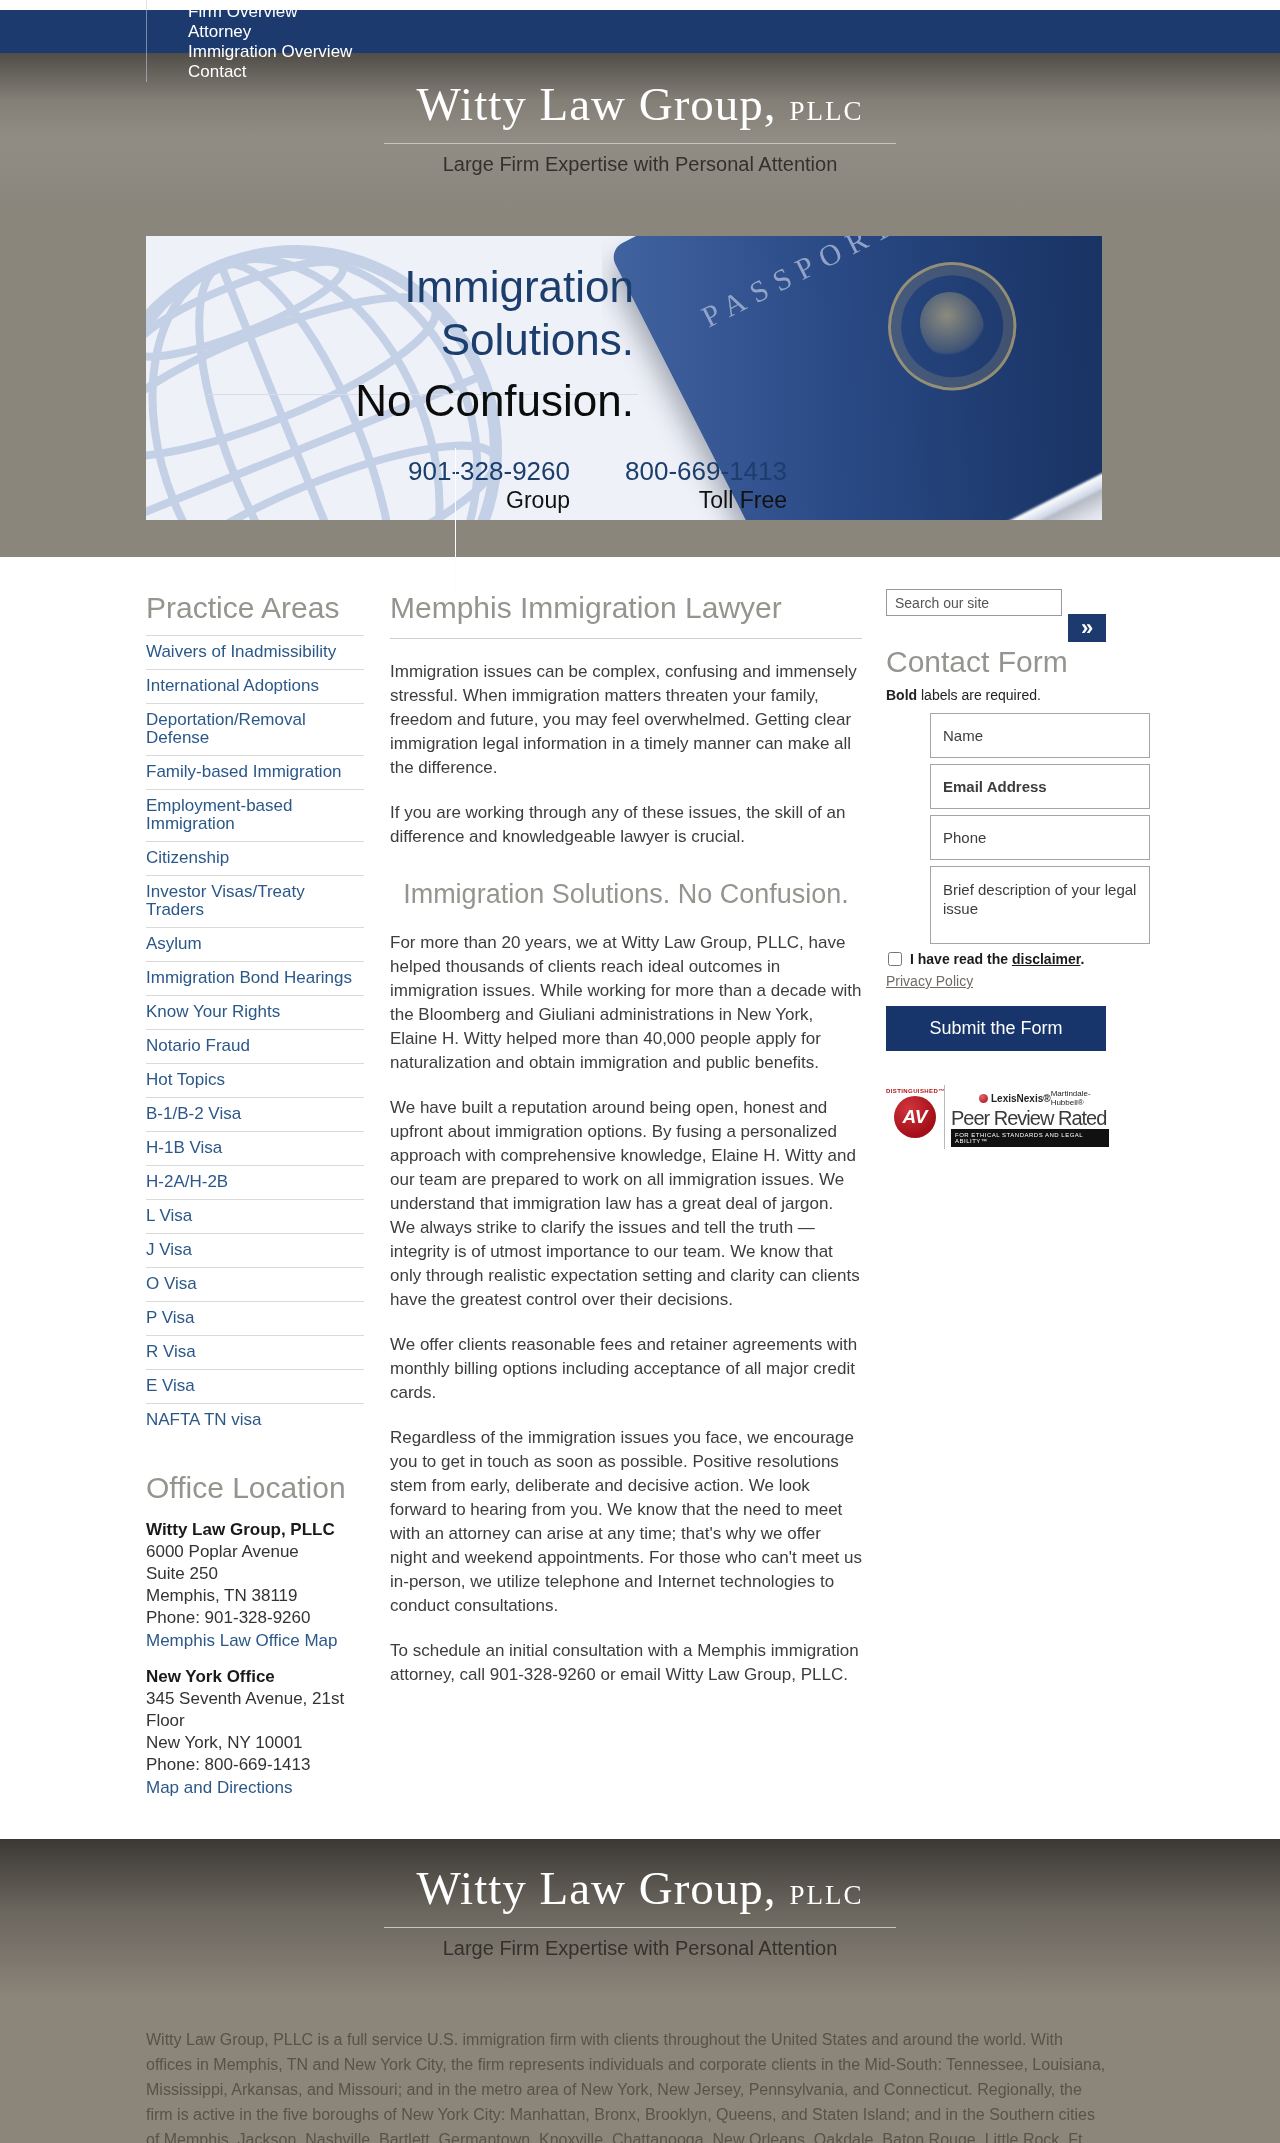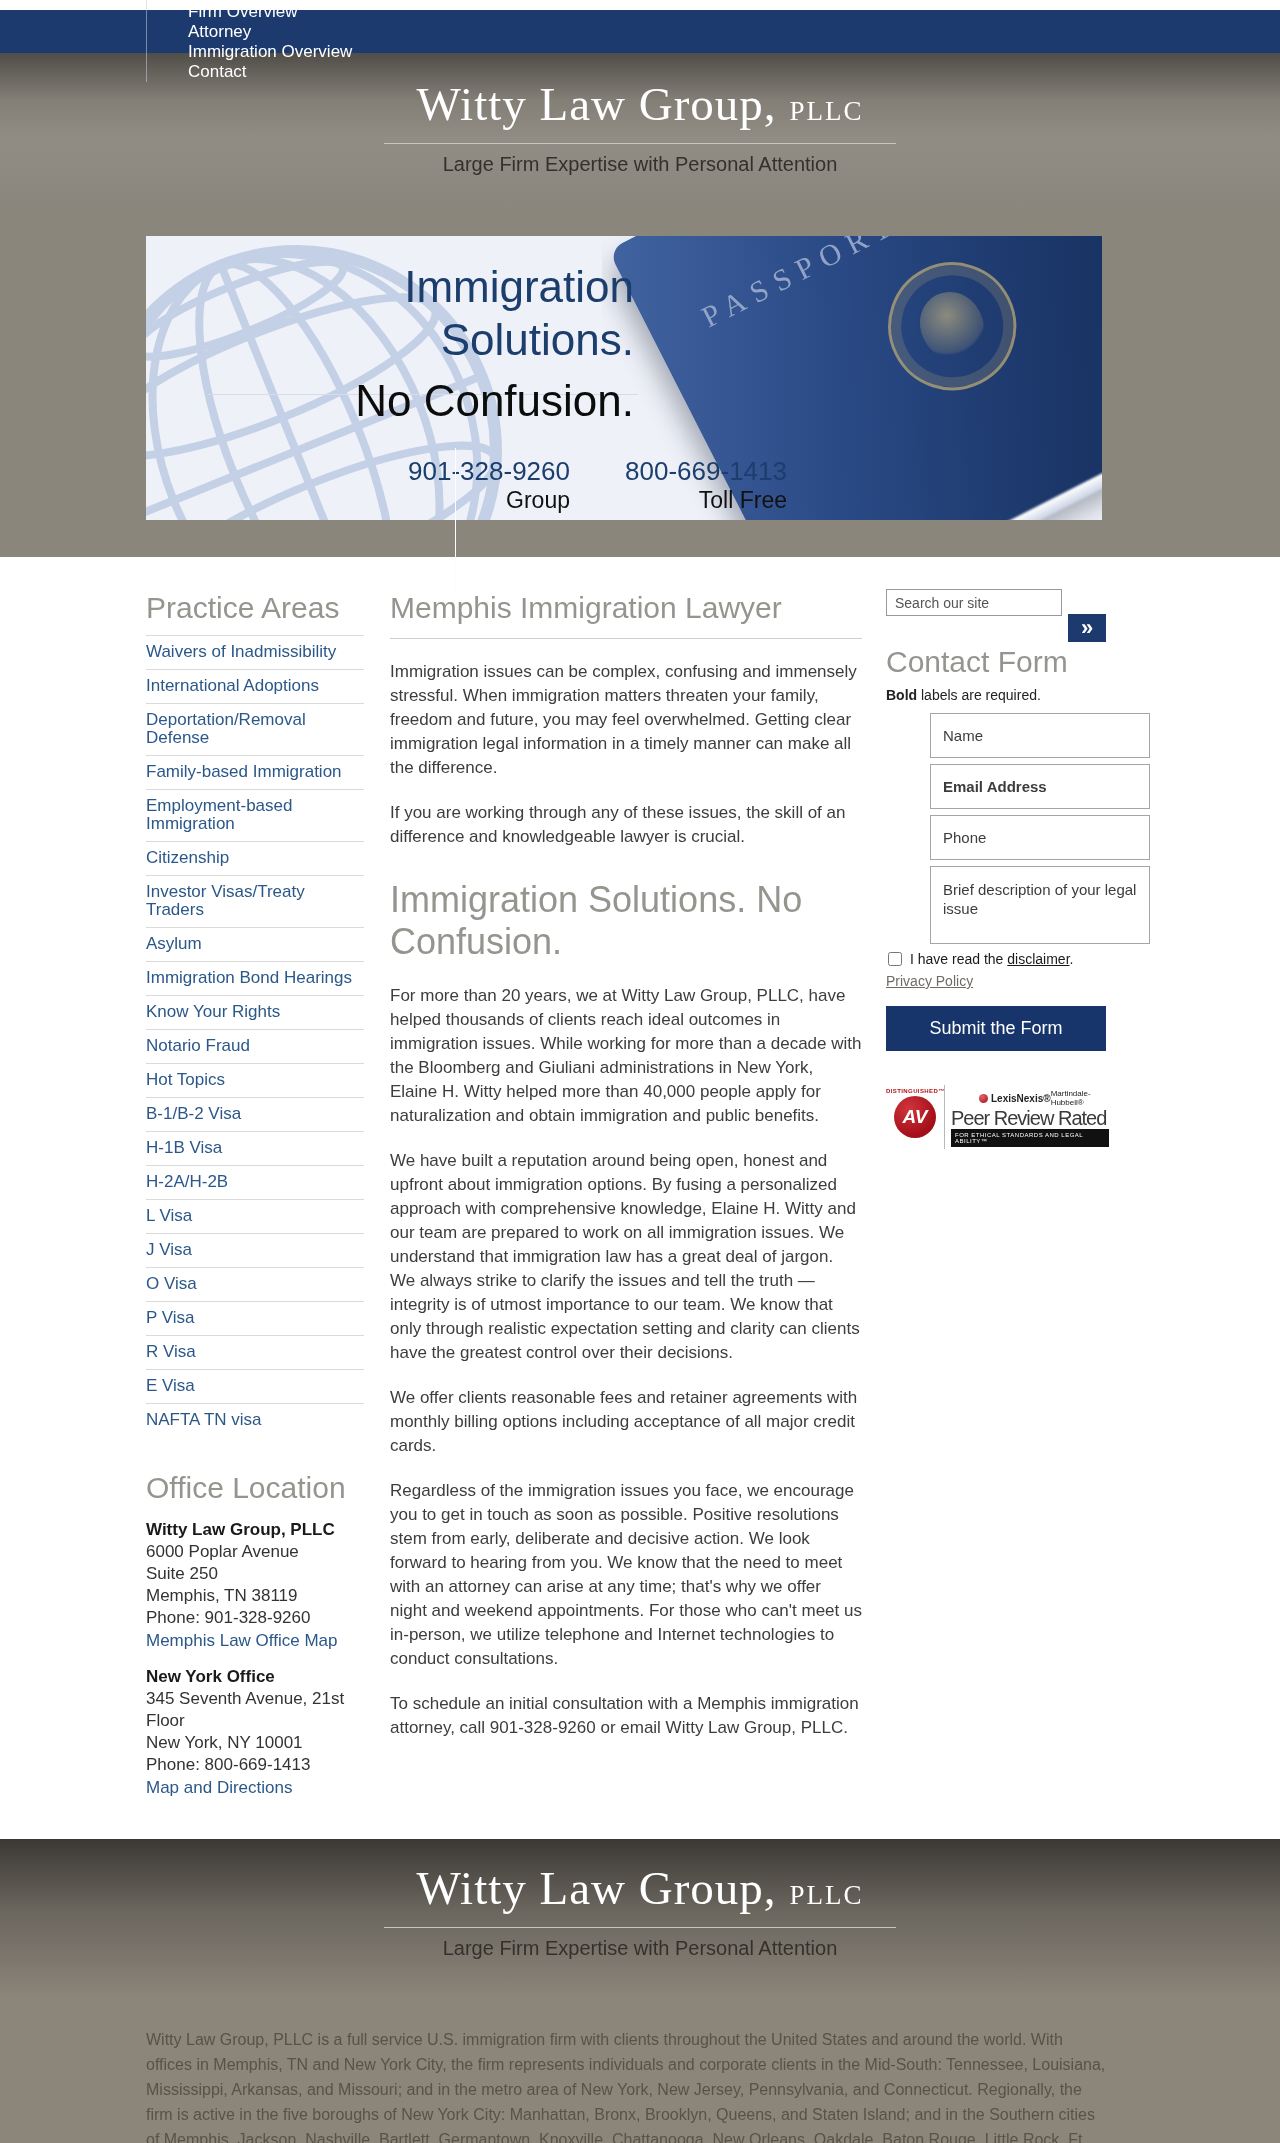--- a/index.html
+++ b/index.html
@@ -59,37 +59,37 @@
   .practice-list{list-style:none;margin:4px 0 0;padding:0;}
   .practice-list li{border-top:1px solid #dadada;padding:7px 0 8px;}
   .practice-list a{color:#2b5889;font-size:17px;line-height:18px;cursor:pointer;}
   .office{margin-top:34px;}
   .office .office-name{font-size:17px;font-weight:bold;color:#1a1a1a;line-height:22px;margin-top:14px;}
   .office .addr-line{font-size:17px;color:#333;line-height:22px;}
   .office a{color:#2b5889;font-size:17px;line-height:22px;display:inline-block;margin-top:1px;cursor:pointer;}
 
   .page-heading{font-size:30px;color:#95958f;font-weight:400;margin:14px 0 0;padding-bottom:13px;border-bottom:1px solid #cfcfcf;}
   .col-center p{font-size:17px;color:#3d3d3d;line-height:24px;margin:21px 0 0;}
-  .sub-heading{font-size:36px;color:#95958f;font-weight:400;margin:30px 0 4px;}
+  .sub-heading{font-size:27px;color:#95958f;font-weight:400;margin:30px 0 4px;text-align:center;}
 
   
   .search-box{position:relative;height:56px;margin-top:12px;}
   .search-input{position:absolute;left:0;top:0;width:176px;height:27px;border:1px solid #999;padding:0 8px;font-size:14px;color:#333;font-family:inherit;background:#fff;}
   .search-input::placeholder{color:#555;}
   .search-btn{position:absolute;right:0;top:25px;width:38px;height:28px;background:#1c3a6e;color:#fff;border:0;font-size:22px;line-height:24px;font-weight:bold;cursor:pointer;}
   .cform-heading{font-size:30px;color:#95958f;font-weight:400;margin:0 0 8px;}
   .req-note{font-size:14px;color:#222;margin-bottom:10px;}
   .req-note b{font-weight:bold;}
   .field{display:block;width:100%;border:1px solid #a5a5a5;background:#fff;padding:13px 12px;font-size:15px;color:#333;font-family:inherit;margin-bottom:6px;margin-left:44px;}
   .field::placeholder{color:#3c3c3c;opacity:1;}
   .field.email::placeholder{font-weight:bold;}
   textarea.field{height:78px;resize:none;line-height:19px;}
   .disclaimer-row{display:flex;align-items:flex-start;margin-top:6px;}
   .disclaimer-row input{width:14px;height:14px;margin:2px 8px 0 2px;}
-  .disclaimer-row label{font-size:14px;font-weight:normal;color:#1a1a1a;line-height:18px;}
+  .disclaimer-row label{font-size:14px;font-weight:bold;color:#1a1a1a;line-height:18px;}
   .disclaimer-row a{color:#1a1a1a;text-decoration:underline;cursor:pointer;}
   .privacy-link{display:inline-block;margin-top:5px;font-size:14px;color:#6f6b64;text-decoration:underline;cursor:pointer;}
   .submit-btn{width:100%;margin-top:16px;background:#17356a;color:#fff;border:0;padding:12px 0;font-size:18px;font-family:inherit;cursor:pointer;}
 
   .av-badge{display:flex;margin-top:34px;background:#fff;height:64px;}
   .av-left{width:58px;text-align:center;flex:none;}
   .av-distinguished{font-size:6px;font-weight:bold;color:#b01116;letter-spacing:.4px;margin-top:3px;}
   .av-circle{width:42px;height:42px;margin:2px auto 0;border-radius:50%;background:radial-gradient(circle at 35% 30%,#d1353d,#a30e18 70%);
     color:#fff;font-weight:bold;font-style:italic;font-size:19px;line-height:42px;}
   .av-right{flex:1;border-left:1px solid #b9b9b9;padding:4px 0 0 6px;}

